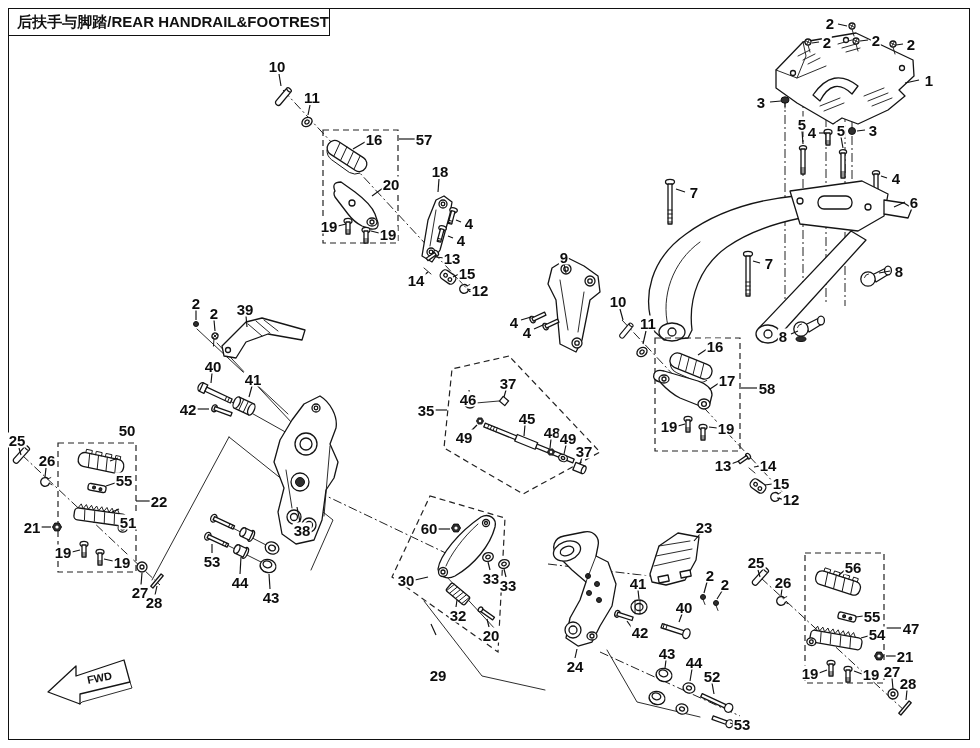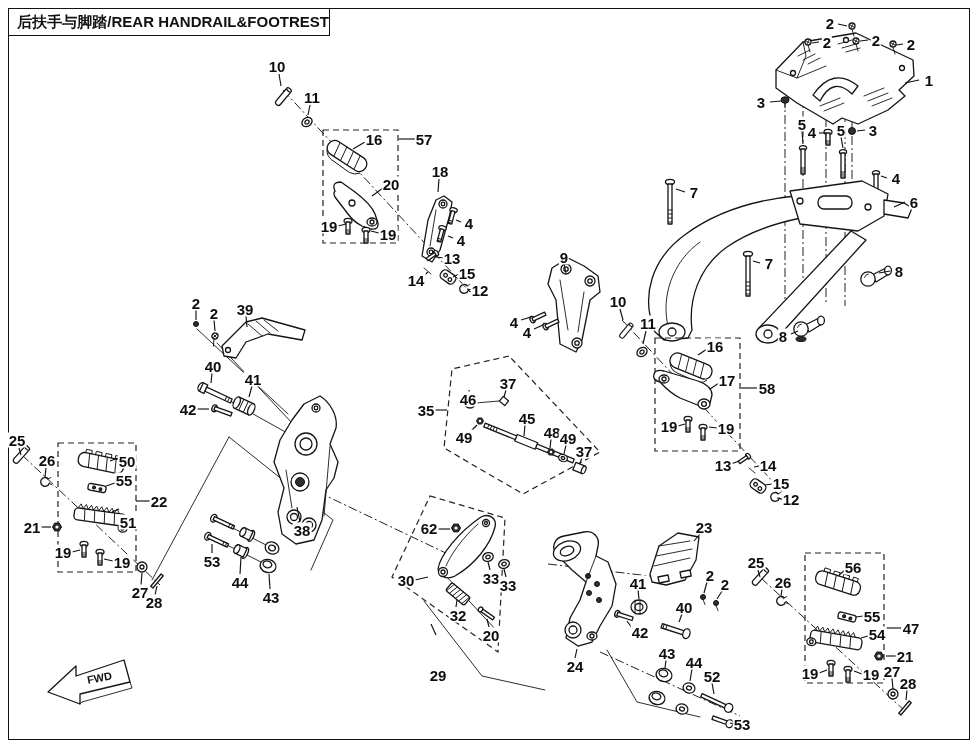--- a/index.html
+++ b/index.html
@@ -671,29 +671,29 @@
     <div class="callout" style="left: 196px; top: 303px;">2</div>
     <div class="callout" style="left: 214px; top: 313px;">2</div>
     <div class="callout" style="left: 245px; top: 309px;">39</div>
     <div class="callout" style="left: 213px; top: 366px;">40</div>
     <div class="callout" style="left: 253px; top: 379px;">41</div>
     <div class="callout" style="left: 188px; top: 409px;">42</div>
     <div class="callout" style="left: 302px; top: 530px;">38</div>
     <div class="callout" style="left: 159px; top: 501px;">22</div>
     <div class="callout" style="left: 17px; top: 440px;">25</div>
     <div class="callout" style="left: 47px; top: 460px;">26</div>
-    <div class="callout" style="left: 127px; top: 461px;">50</div>
+    <div class="callout" style="left: 127px; top: 430px;">50</div>
     <div class="callout" style="left: 124px; top: 480px;">55</div>
     <div class="callout" style="left: 128px; top: 506px; margin-top: 16px;">51</div>
     <div class="callout" style="left: 32px; top: 527px;">21</div>
     <div class="callout" style="left: 63px; top: 552px;">19</div>
     <div class="callout" style="left: 122px; top: 562px;">19</div>
     <div class="callout" style="left: 140px; top: 592px;">27</div>
     <div class="callout" style="left: 154px; top: 602px;">28</div>
-    <div class="callout" style="left: 429px; top: 528px;">62</div>
+    <div class="callout" style="left: 429px; top: 528px;">60</div>
     <div class="callout" style="left: 406px; top: 580px;">30</div>
     <div class="callout" style="left: 491px; top: 578px;">33</div>
     <div class="callout" style="left: 508px; top: 585px;">33</div>
     <div class="callout" style="left: 458px; top: 615px;">32</div>
     <div class="callout" style="left: 491px; top: 635px;">20</div>
     <div class="callout" style="left: 438px; top: 675px;">29</div>
     <div class="callout" style="left: 212px; top: 561px;">53</div>
     <div class="callout" style="left: 240px; top: 582px;">44</div>
     <div class="callout" style="left: 271px; top: 597px;">43</div>
     <div class="callout" style="left: 704px; top: 527px;">23</div>

